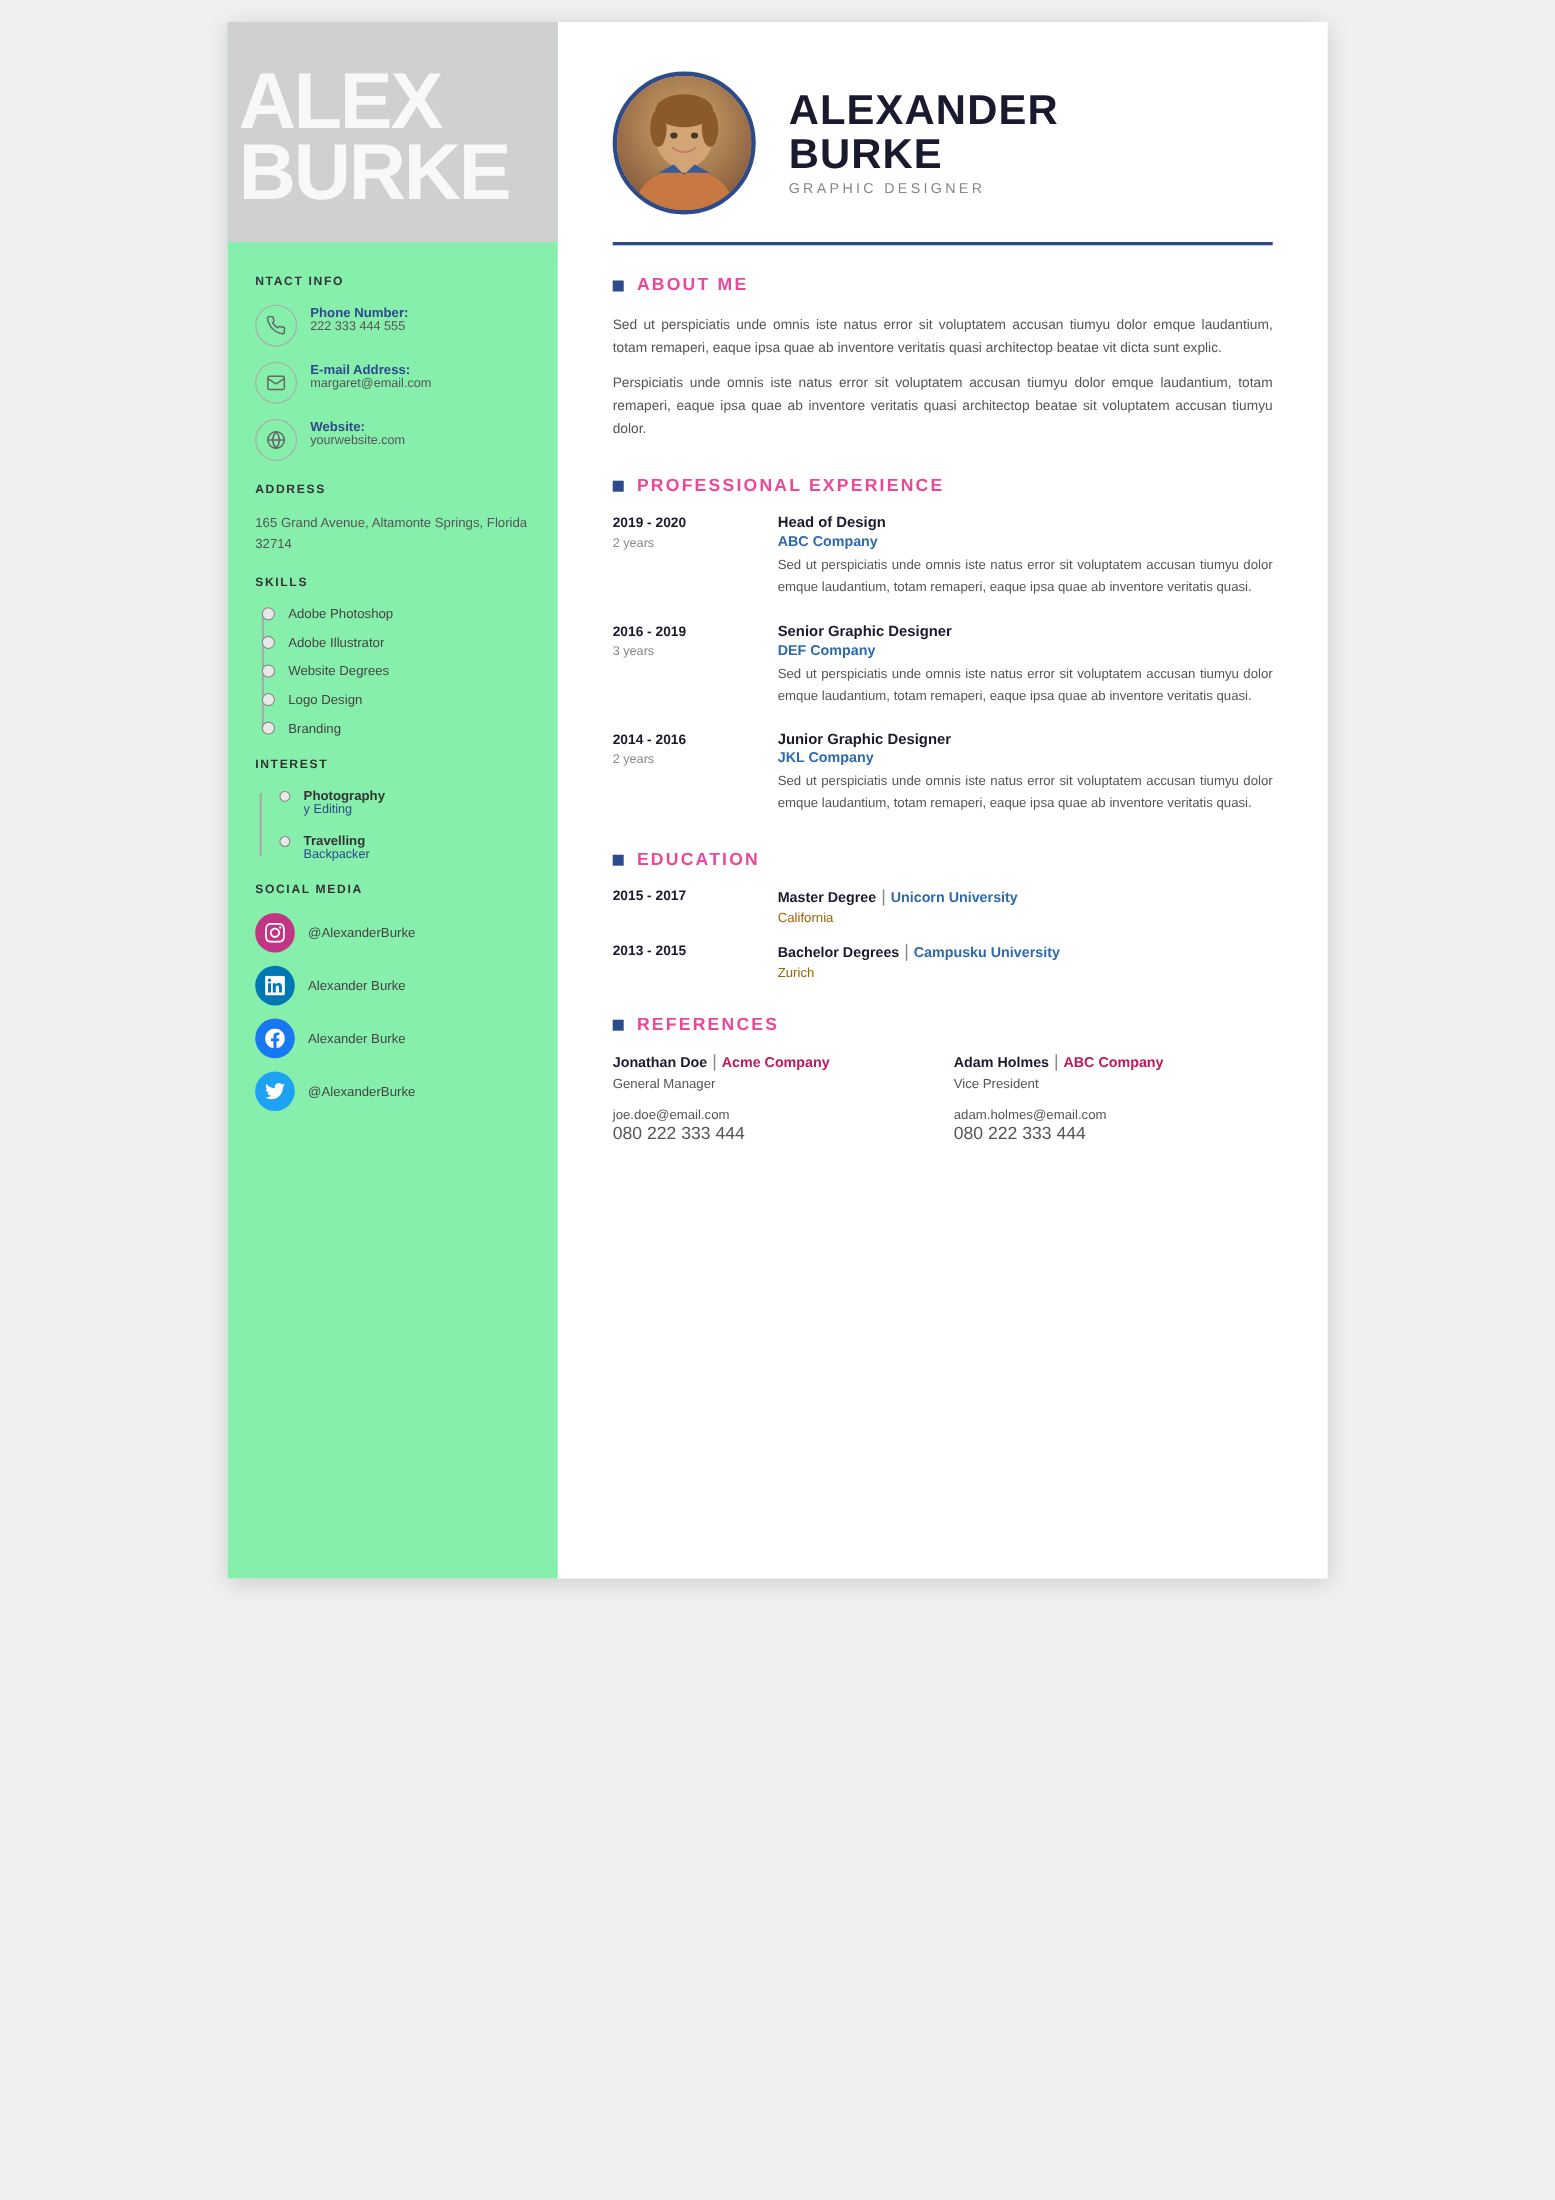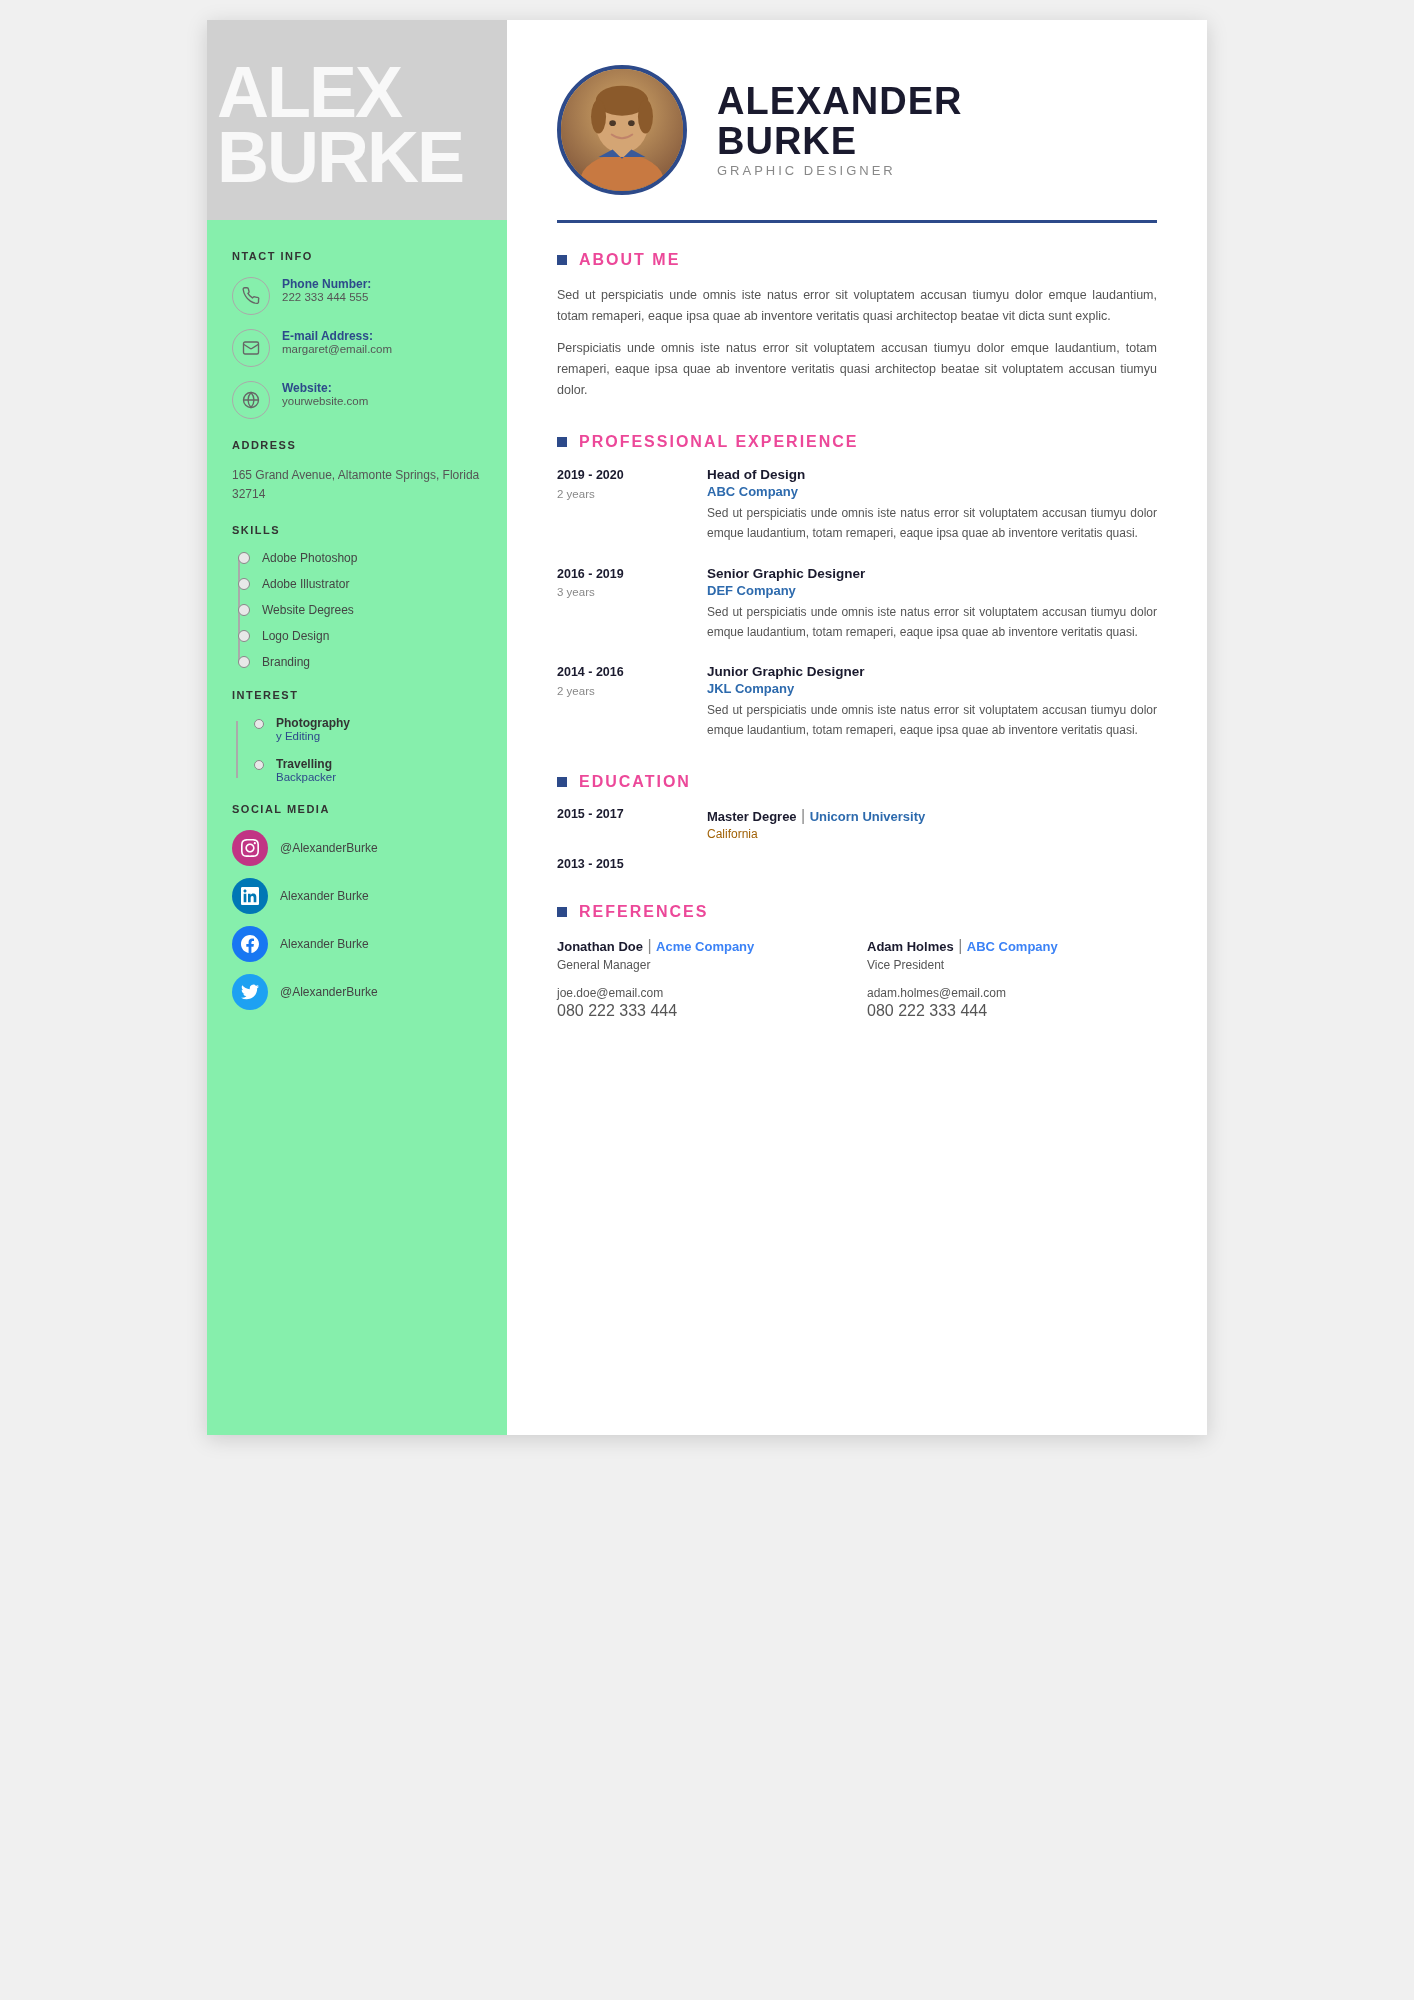--- a/index.html
+++ b/index.html
@@ -324,21 +324,21 @@
     }
     .ref-item {}
     .ref-name {
       font-size: 13px;
       font-weight: 700;
       color: #1a1a2e;
     }
     .ref-company {
       font-size: 13px;
       font-weight: 600;
-      color: #3b82f6;
+      color: #be185d;
     }
     .ref-role {
       font-size: 12px;
       color: #555;
       margin-top: 3px;
     }
     .ref-email {
       font-size: 12px;
       color: #555;
       margin-top: 14px;
@@ -602,20 +602,26 @@
         <div>
           <span class="edu-degree">Master Degree</span>
           <span class="sep"> | </span>
           <span class="edu-university">Unicorn University</span>
           <div class="edu-location">California</div>
         </div>
       </div>
 
       <div class="edu-item">
         <div class="edu-dates">2013 - 2015</div>
+        <div>
+          <span class="edu-degree">Bachelor Degrees</span>
+          <span class="sep"> | </span>
+          <span class="edu-university">Campusku University</span>
+          <div class="edu-location">Zurich</div>
+        </div>
       </div>
     </div>
 
     <div class="section">
       <div class="section-header">
         <div class="section-marker"></div>
         <div class="section-title">REFERENCES</div>
       </div>
       <div class="references-grid">
         <div class="ref-item">

